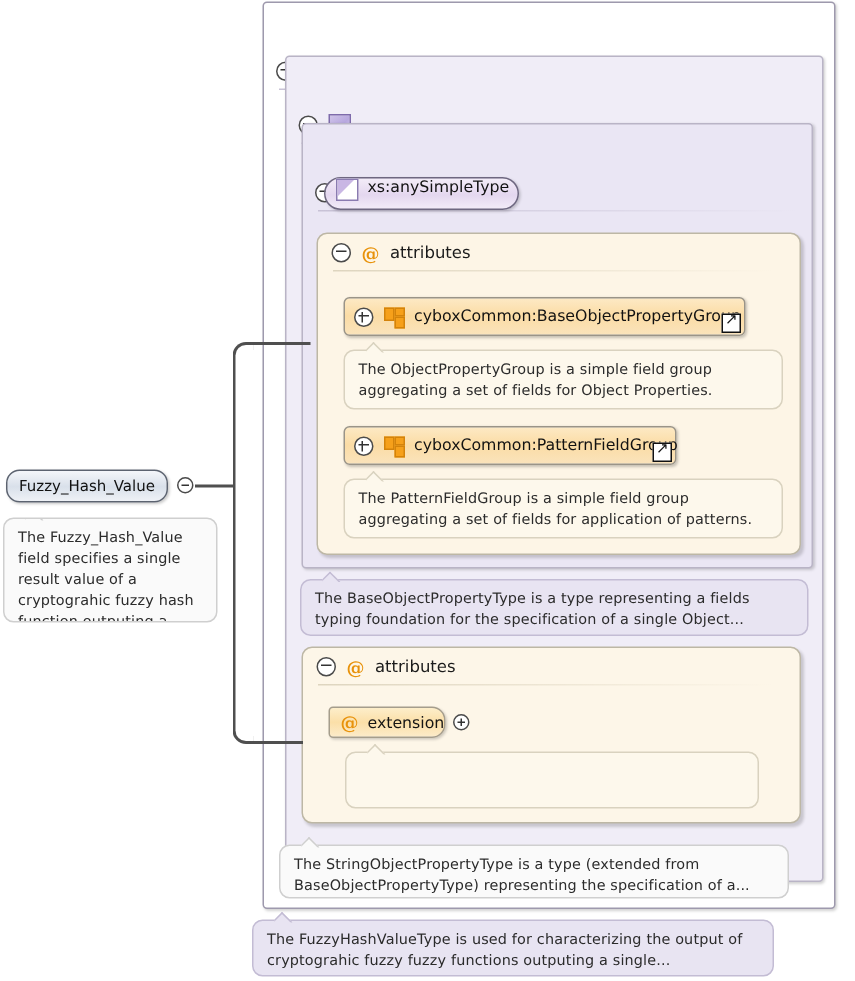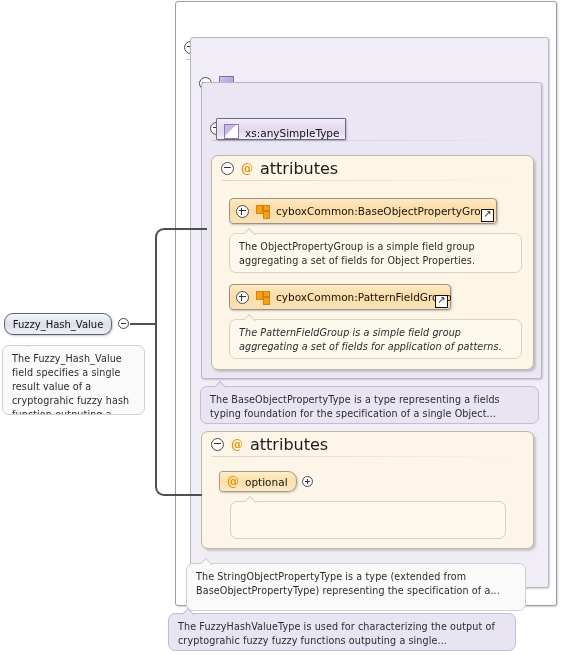--- a/index.html
+++ b/index.html
@@ -74,21 +74,21 @@
   }
   .attrpanel.inner{background:#fdf6e8;}
   .attrhead{
     position:absolute;left:0;top:0;right:0;height:25px;
     display:flex;align-items:center;gap:7px;padding-left:9px;
   }
   .attrhead .sep{
     position:absolute;left:10px;right:18px;bottom:0;height:1px;
     background:linear-gradient(to right,#ded5bf,rgba(222,213,191,0));
   }
-  .attrhead .lbl{font-size:16px;color:#1b1b1b;}
+  .attrhead .lbl{font-size:11px;color:#1b1b1b;}
 
   
   .groupbox{
     position:absolute;box-sizing:border-box;
     background:linear-gradient(to bottom,#fde9c4 0%,#fbdca5 48%,#fae3bb 100%);
     border:1px solid #9a9488;border-radius:4px;
     box-shadow:1px 1px 2px rgba(0,0,0,.22);
     display:flex;align-items:center;gap:7px;padding-left:6px;
   }
   .groupbox .gl{font-size:10.5px;color:#121212;white-space:nowrap;}
@@ -98,23 +98,23 @@
   }
   .extlink::after{
     content:"↗";position:absolute;left:0;top:-3px;width:11px;
     text-align:center;font-size:10px;line-height:13px;color:#111;
   }
 
   
   .simplepill{
     position:absolute;box-sizing:border-box;
     background:linear-gradient(to bottom,#f3ecf8 0%,#e4d7ef 55%,#f2ebf8 100%);
-    border:1px solid #6e6780;border-radius:1px;
+    border:1px solid #6e6780;border-radius:11px;
     box-shadow:1px 1px 2px rgba(0,0,0,.2);
-    display:flex;align-items:flex-end;gap:6px;padding-left:7px;
+    display:flex;align-items:flex-start;gap:6px;padding-left:7px;
   }
   .simplepill .lbl{font-size:10.5px;color:#121212;white-space:nowrap;}
   .tri{
     width:13px;height:13px;flex:0 0 auto;position:relative;
     background:#fff;border:1px solid #8a7bb0;overflow:hidden;
   }
   .tri::after{
     content:"";position:absolute;left:0;top:0;
     border-left:11px solid #c9b7e4;border-bottom:11px solid transparent;
   }
@@ -236,21 +236,21 @@
   <div class="groupbox" style="left:17px;top:128px;width:222px;height:26px;">
     <span class="circ plus"></span>
     <span class="grpicon">
         <i></i>
         <i></i>
         <i></i>
       </span>
     <span class="gl">cyboxCommon:PatternFieldGroup</span>
     <span class="extlink"></span>
   </div>
-  <div class="doc cream" style="left:17px;top:163px;width:293px;height:40px;font-style:italic;">
+  <div class="doc cream" style="left:17px;top:163px;width:293px;height:40px;">
     <span class="notch"></span>
     <span>The PatternFieldGroup is a simple field group aggregating a set of fields for application of patterns.</span>
   </div>
 </div>
 
 
 <div class="doc lav" style="left:200px;top:386px;width:339px;height:38px;">
   <span class="notch"></span>
   <span>The BaseObjectPropertyType is a type representing a fields typing foundation for the specification of a single Object...</span>
 </div>
@@ -259,31 +259,31 @@
 <div class="attrpanel inner" style="left:201px;top:431px;width:333px;height:118px;">
   <div class="attrhead">
     <span class="circ"></span>
     <span class="at">@</span>
     <span class="lbl">attributes</span>
     <span class="sep"></span>
   </div>
 
   <div class="attrpill" style="left:17px;top:39px;width:78px;height:21px;">
     <span class="at">@</span>
-    <span class="lbl">optional</span>
+    <span class="lbl">extension</span>
   </div>
   <span class="circ plus abs" style="left:100px;top:44px;"></span>
 
   <div class="doc cream" style="left:28px;top:69px;width:276px;height:38px;">
     <span class="notch"></span>
   </div>
 </div>
 
 
-<div class="doc white" style="left:186px;top:563px;width:340px;height:48px;">
+<div class="doc white" style="left:186px;top:563px;width:340px;height:36px;">
   <span class="notch"></span>
   <span>The StringObjectPropertyType is a type (extended from BaseObjectPropertyType) representing the specification of a...</span>
 </div>
 
 
 <div class="doc lav" style="left:168px;top:613px;width:348px;height:38px;">
   <span class="notch"></span>
   <span>The FuzzyHashValueType is used for characterizing the output of cryptograhic fuzzy fuzzy functions outputing a single...</span>
 </div>
 

